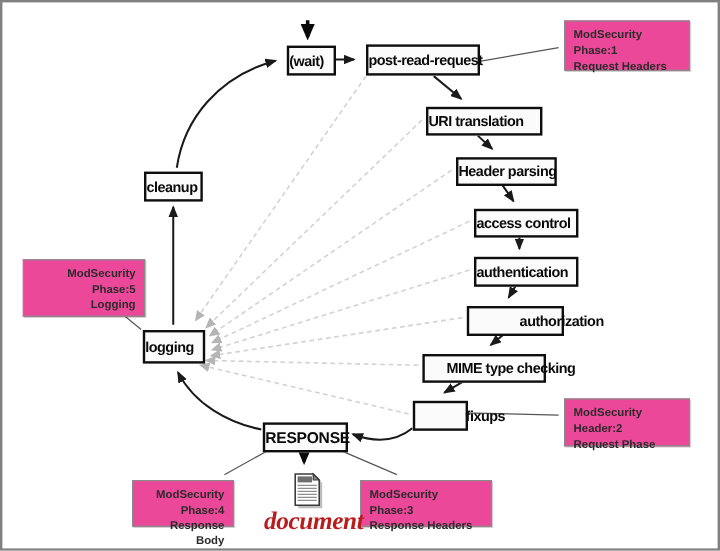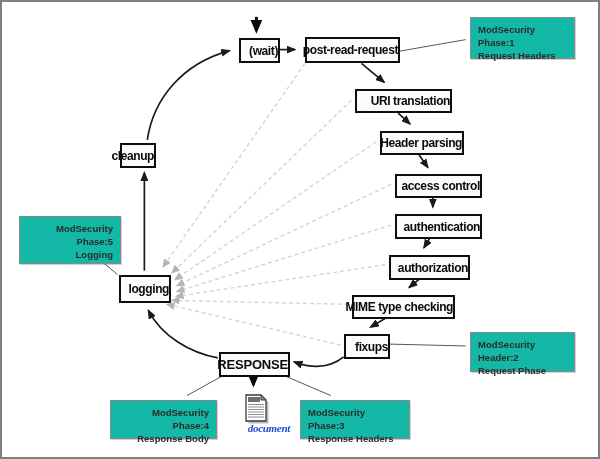--- a/index.html
+++ b/index.html
@@ -11,51 +11,51 @@
     box-sizing:border-box;
     overflow:hidden;
     font-family:"Liberation Sans", sans-serif;
   }
   #wires{position:absolute;left:0;top:0;width:100%;height:100%;}
   .node{
     position:absolute;
     box-sizing:border-box;
     background:#fbfbfb;
     border:2px solid #0e0e0e;
-    display:flex;align-items:center;justify-content:flex-end;
+    display:flex;align-items:center;justify-content:flex-start;
     font-weight:bold;
     font-size:12px;
     letter-spacing:-0.4px;
     color:#0a0a0a;
     white-space:nowrap;
     z-index:3;
   }
   .node.heavy{border-width:2.5px;}
   .callout{
     position:absolute;
     box-sizing:border-box;
-    background:#14b8a6;
+    background:#ec4899;
     border:1px solid #8a8a8a;
     box-shadow:1px 1px 0 rgba(0,0,0,0.18);
     padding:6px 7px 4px 7px;
     font-weight:bold;
     font-size:9.5px;
     line-height:1.35;
     color:#2b2b2b;
     z-index:3;
   }
   .callout.right{text-align:right;}
   .callout.left{text-align:left;}
   #doc-icon{position:absolute;left:238px;top:389px;z-index:3;}
   #doc-label{
     position:absolute;left:218px;top:420px;width:70px;
     text-align:right;
     font-family:"Liberation Serif", serif;
     font-style:italic;font-weight:bold;
-    font-size:11px;color:#1d4ed8;
+    font-size:21px;color:#b91c1c;
     letter-spacing:-0.3px;
     z-index:3;
   }
 </style>
 </head>
 <body>
 
 <div id="stage">
 
   <svg id="wires" width="600" height="459" viewBox="0 0 600 459" xmlns="http://www.w3.org/2000/svg">
@@ -134,40 +134,40 @@
     </div>
   <div class="node" style="left:350px;top:293px;width:103px;height:24px;padding-left:18px;">
       <span>MIME type checking</span>
     </div>
   <div class="node heavy" style="left:342px;top:332px;width:43px;height:25px;padding-left:42px;">
       <span>fixups</span>
     </div>
   <div class="node heavy" style="left:217px;top:350px;width:71px;height:25px;font-size:13px;letter-spacing:-0.2px;">
       <span>RESPONSE</span>
     </div>
-  <div class="node" style="left:118px;top:141px;width:36px;height:25px;">
+  <div class="node" style="left:118px;top:141px;width:49px;height:25px;">
       <span>cleanup</span>
     </div>
   <div class="node heavy" style="left:117px;top:273px;width:52px;height:28px;">
       <span>logging</span>
     </div>
 
   <div class="callout left" style="left:468px;top:15px;width:105px;height:42px;">
     <div>ModSecurity Phase:1</div>
     <div>Request Headers</div>
   </div>
   <div class="callout left" style="left:468px;top:330px;width:105px;height:40px;">
     <div>ModSecurity Header:2</div>
     <div>Request Phase</div>
   </div>
   <div class="callout right" style="left:17px;top:214px;width:102px;height:48px;">
     <div>ModSecurity Phase:5</div>
     <div>Logging</div>
   </div>
-  <div class="callout right" style="left:108px;top:398px;width:107px;height:39px;">
+  <div class="callout right" style="left:108px;top:398px;width:85px;height:39px;">
     <div>ModSecurity Phase:4</div>
     <div>Response Body</div>
   </div>
   <div class="callout left" style="left:298px;top:398px;width:110px;height:39px;">
     <div>ModSecurity Phase:3</div>
     <div>Response Headers</div>
   </div>
 
   <div id="doc-icon">
     <svg width="30" height="34" viewBox="0 0 30 34">

